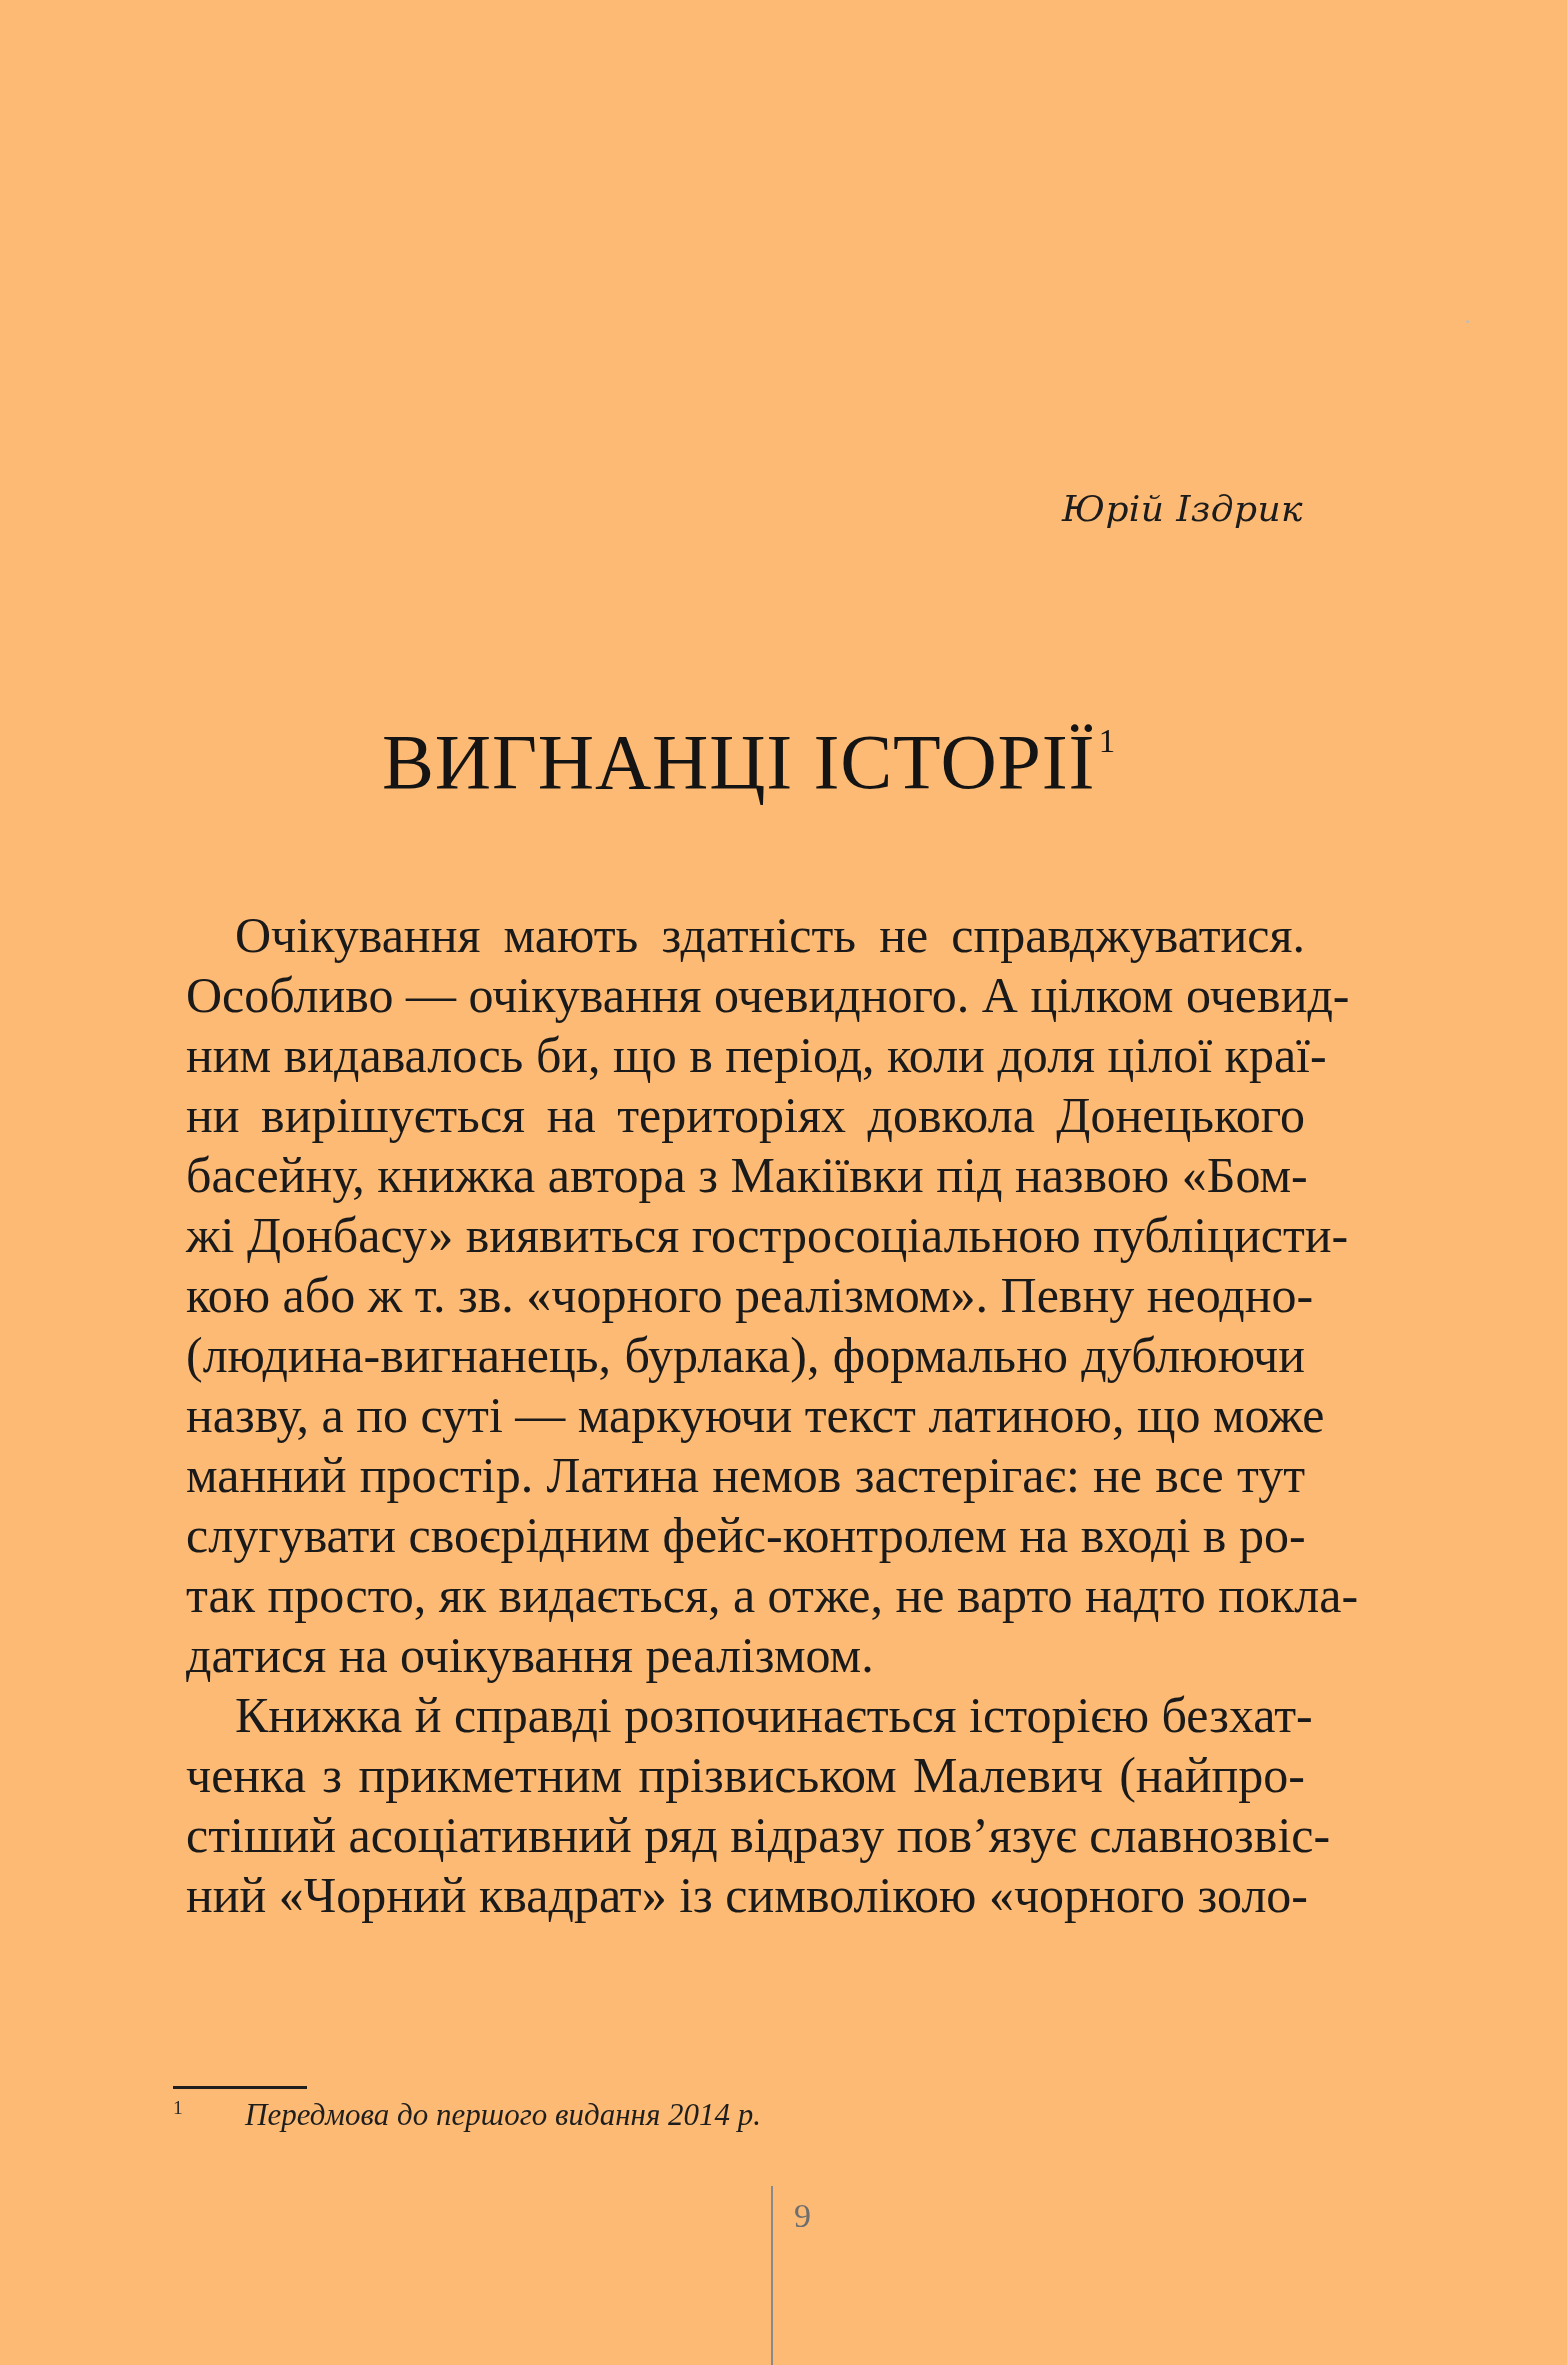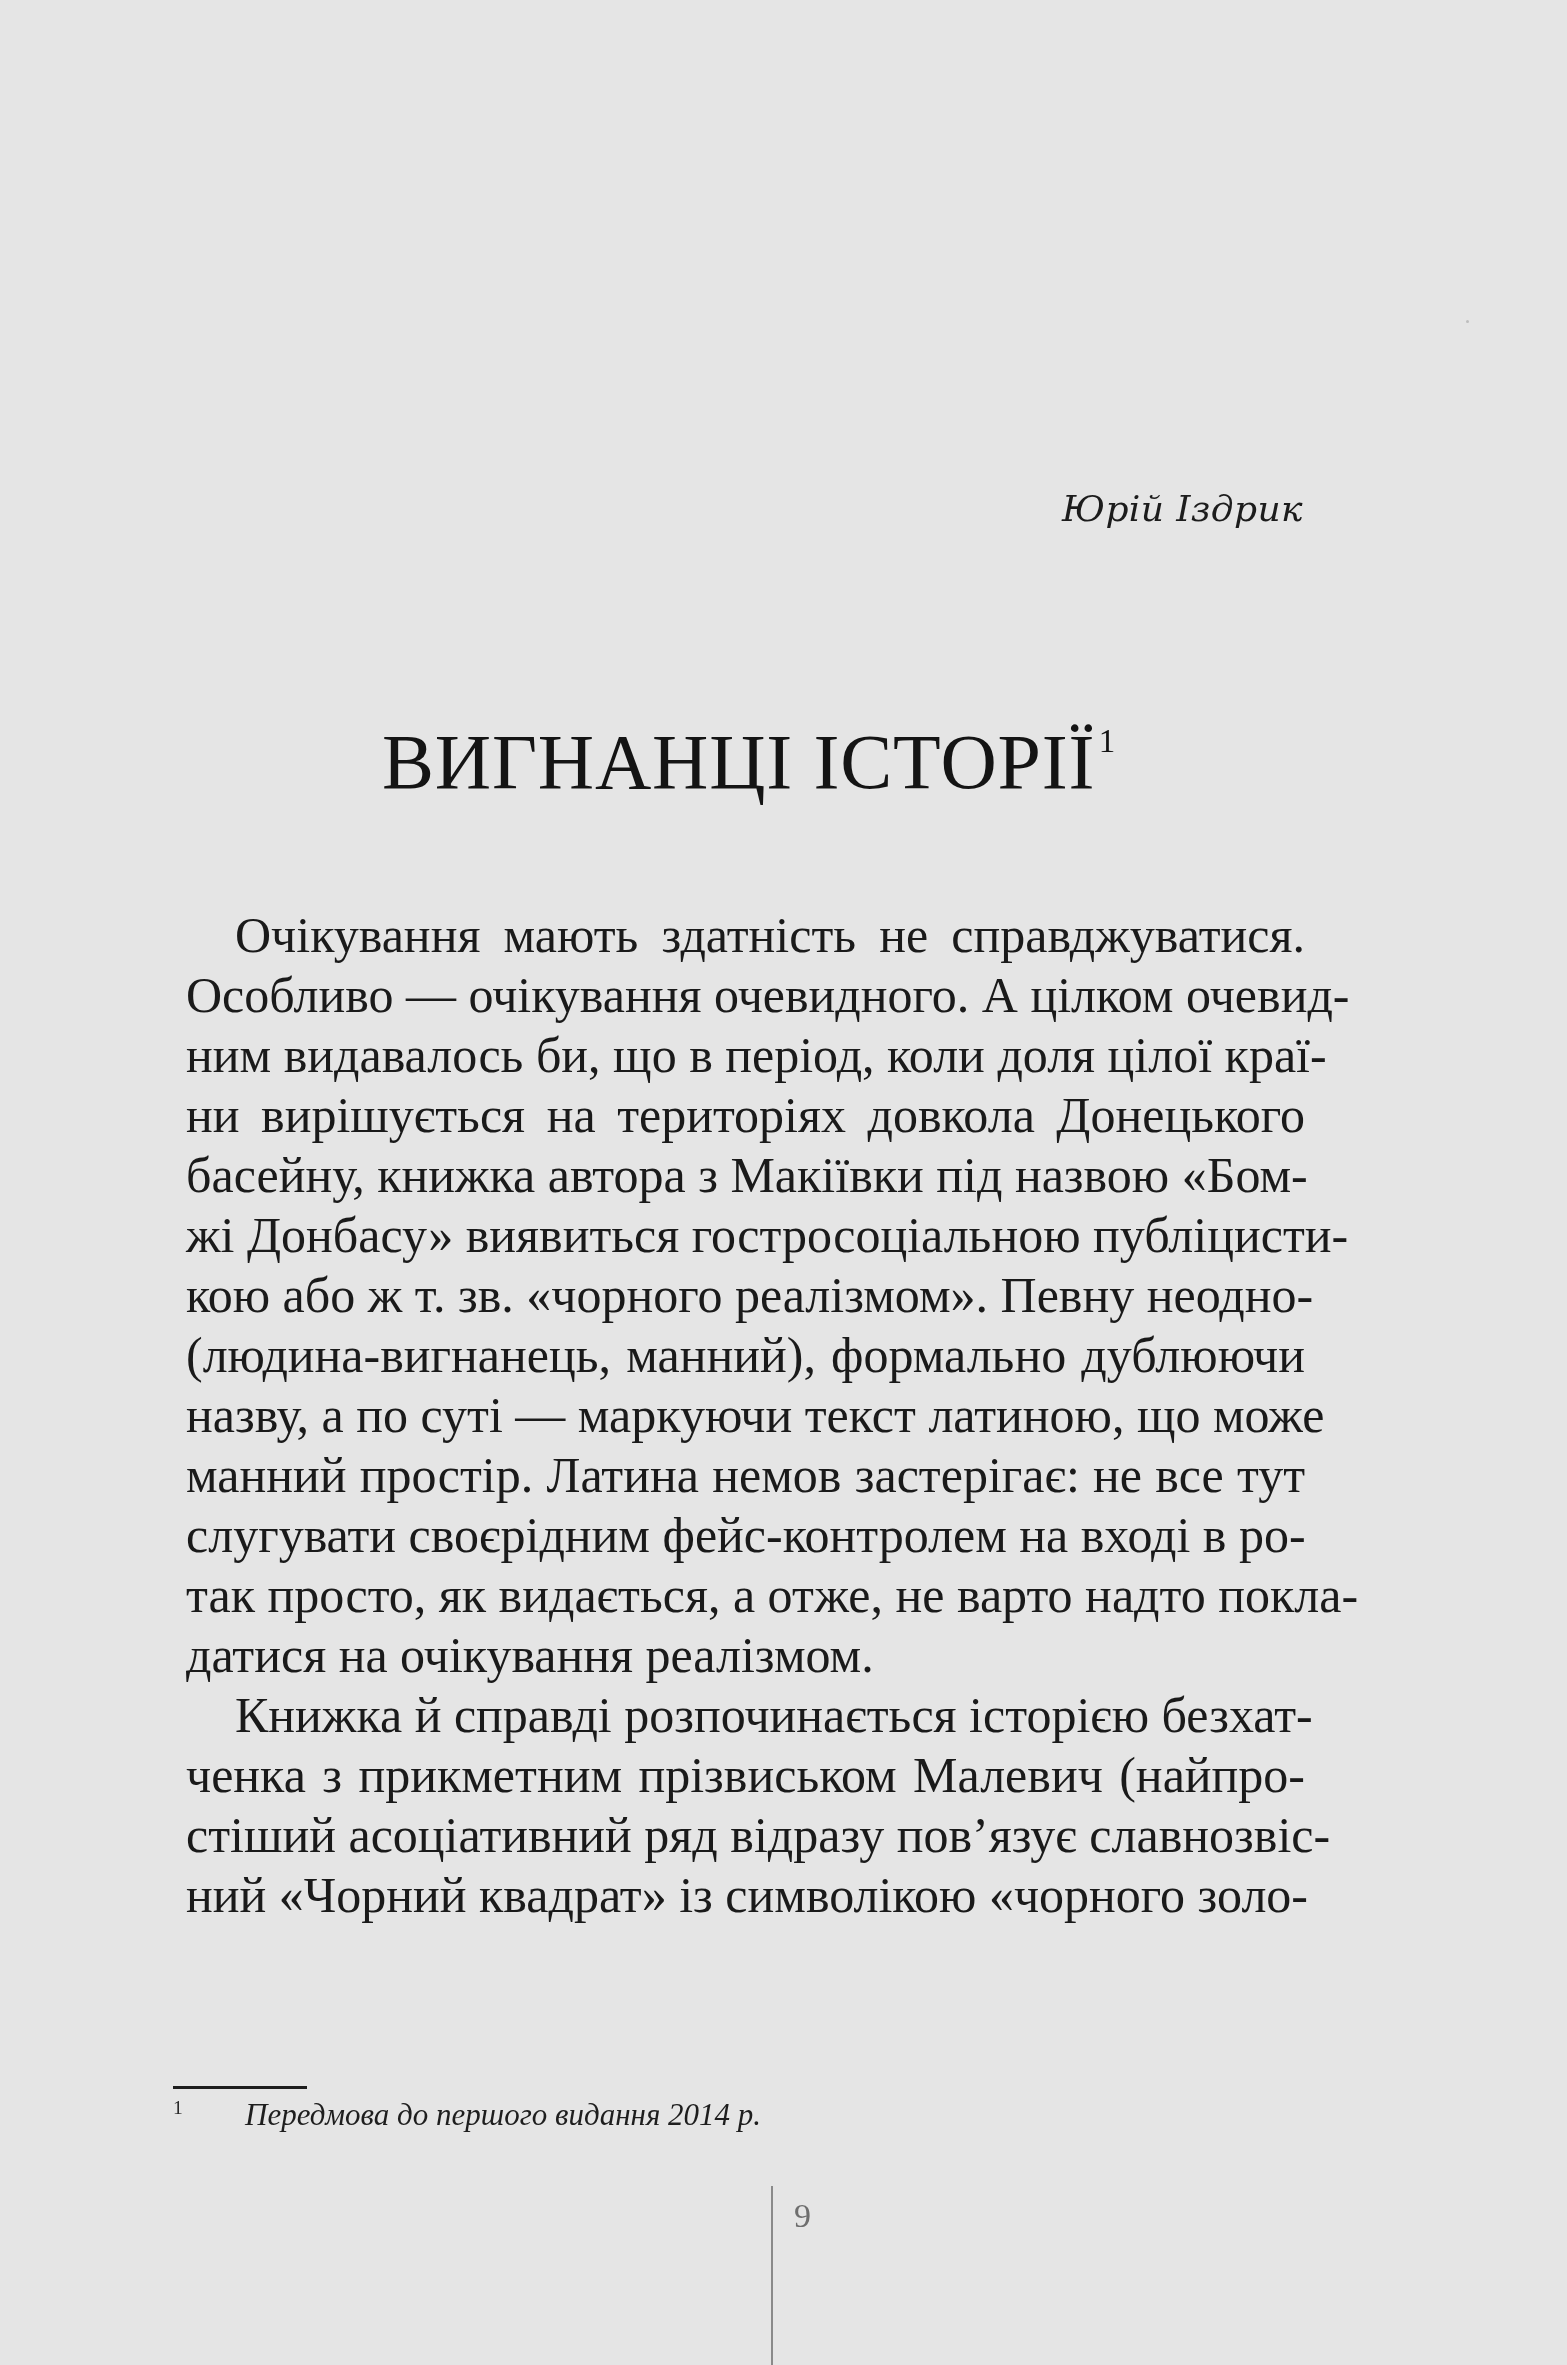--- a/index.html
+++ b/index.html
@@ -12,21 +12,21 @@
     height: 2366px;
     position: relative;
     overflow: hidden;
     font-family: "DejaVu Serif", "Liberation Serif", serif;
     color: #1a1a1a;
   }
   .page {
     position: absolute;
     left: 0; top: 0;
     width: 1568px; height: 2366px;
-    background: #e5e5e5;
+    background: #fdba74;
   }
   .speck {
     position: absolute;
     left: 1466px; top: 320px;
     width: 3.3px; height: 3.3px;
     border-radius: 50%;
     background: #bdbdbd;
   }
   .author {
     position: absolute;
@@ -132,21 +132,21 @@
 
   <div class="body-text">
 
     <span class="line indent">Очікування мають здатність не справджуватися.</span>
     <span class="line">Особливо — очікування очевидного. А цілком очевид-</span>
     <span class="line">ним видавалось би, що в період, коли доля цілої краї-</span>
     <span class="line">ни вирішується на територіях довкола Донецького</span>
     <span class="line">басейну, книжка автора з Макіївки під назвою «Бом-</span>
     <span class="line">жі Донбасу» виявиться гостросоціальною публіцисти-</span>
     <span class="line">кою або ж т. зв. «чорного реалізмом». Певну неодно-</span>
-    <span class="line">(людина-вигнанець, манний), формально дублюючи</span>
+    <span class="line">(людина-вигнанець, бурлака), формально дублюючи</span>
     <span class="line">назву, а по суті — маркуючи текст латиною, що може</span>
     <span class="line">манний простір. Латина немов застерігає: не все тут</span>
     <span class="line">слугувати своєрідним фейс-контролем на вході в ро-</span>
     <span class="line">так просто, як видається, а отже, не варто надто покла-</span>
     <span class="line last">датися на очікування реалізмом.</span>
 
     <span class="line indent">Книжка й справді розпочинається історією безхат-</span>
     <span class="line">ченка з прикметним прізвиськом Малевич (найпро-</span>
     <span class="line">стіший асоціативний ряд відразу пов’язує славнозвіс-</span>
     <span class="line">ний «Чорний квадрат» із символікою «чорного золо-</span>

